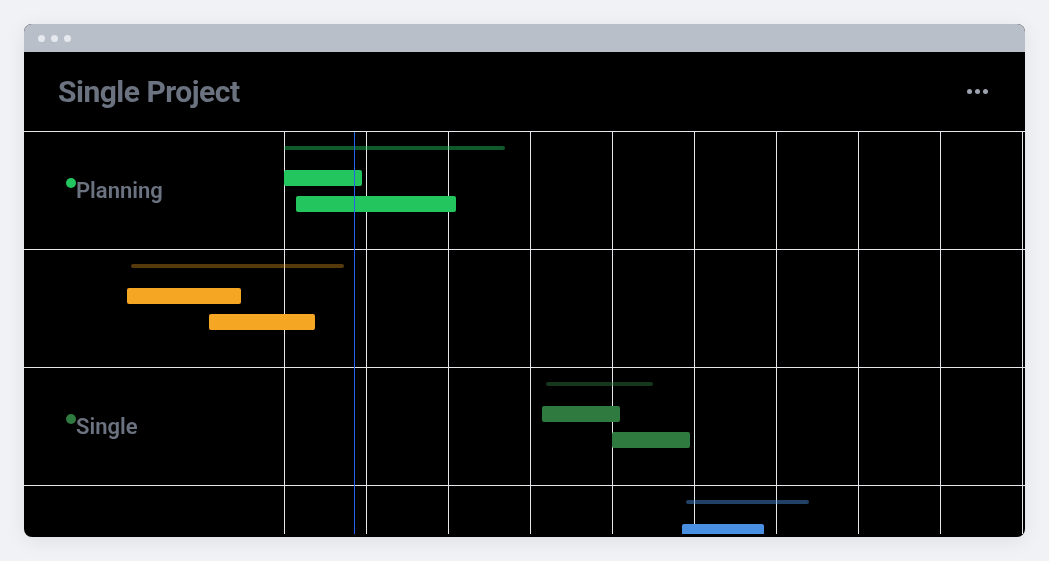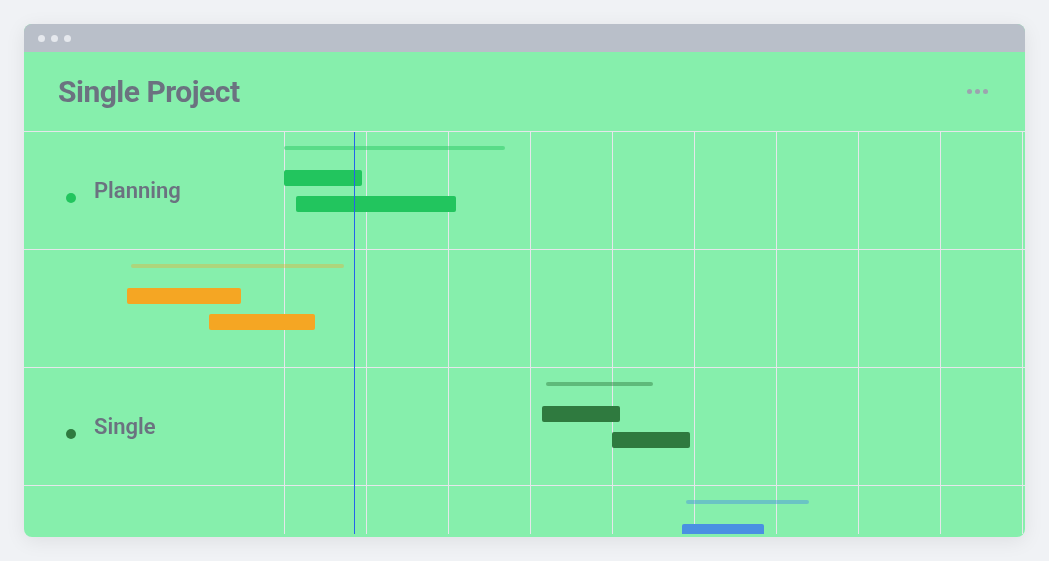--- a/index.html
+++ b/index.html
@@ -5,21 +5,21 @@
     * { box-sizing: border-box; margin: 0; padding: 0; }
     body {
       font-family: -apple-system, BlinkMacSystemFont, 'Segoe UI', Roboto, sans-serif;
       background: #f0f2f5;
       width: 1049px;
       height: 561px;
       overflow: hidden;
       padding: 24px;
     }
     .window {
-      background: #86efac;
+      background: #000000;
       border-radius: 8px;
       box-shadow: 0 4px 20px rgba(0,0,0,0.08);
       overflow: hidden;
       height: 100%;
       position: relative;
     }
     .titlebar {
       background: #b9bfc9;
       height: 28px;
       display: flex;
@@ -66,22 +66,21 @@
     .row {
       display: flex;
       border-bottom: 1px solid #e5e7eb;
       height: 118px;
       align-items: center;
     }
     .row-label {
       width: 260px;
       flex-shrink: 0;
       display: flex;
-      align-items: flex-end;
-      gap: 18px;
+      align-items: flex-start;
       padding-left: 42px;
     }
     .bullet {
       width: 10px;
       height: 10px;
       border-radius: 50%;
     }
     .row-name {
       font-size: 22px;
       font-weight: 600;

